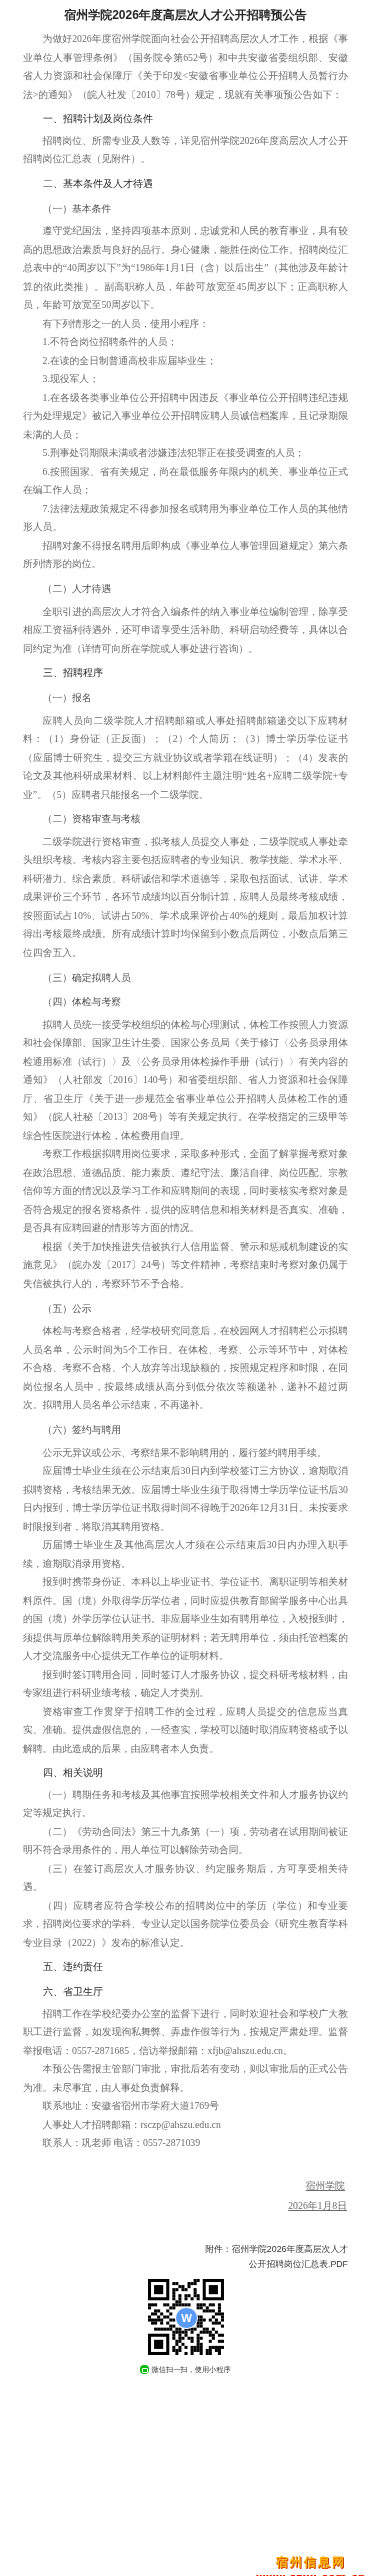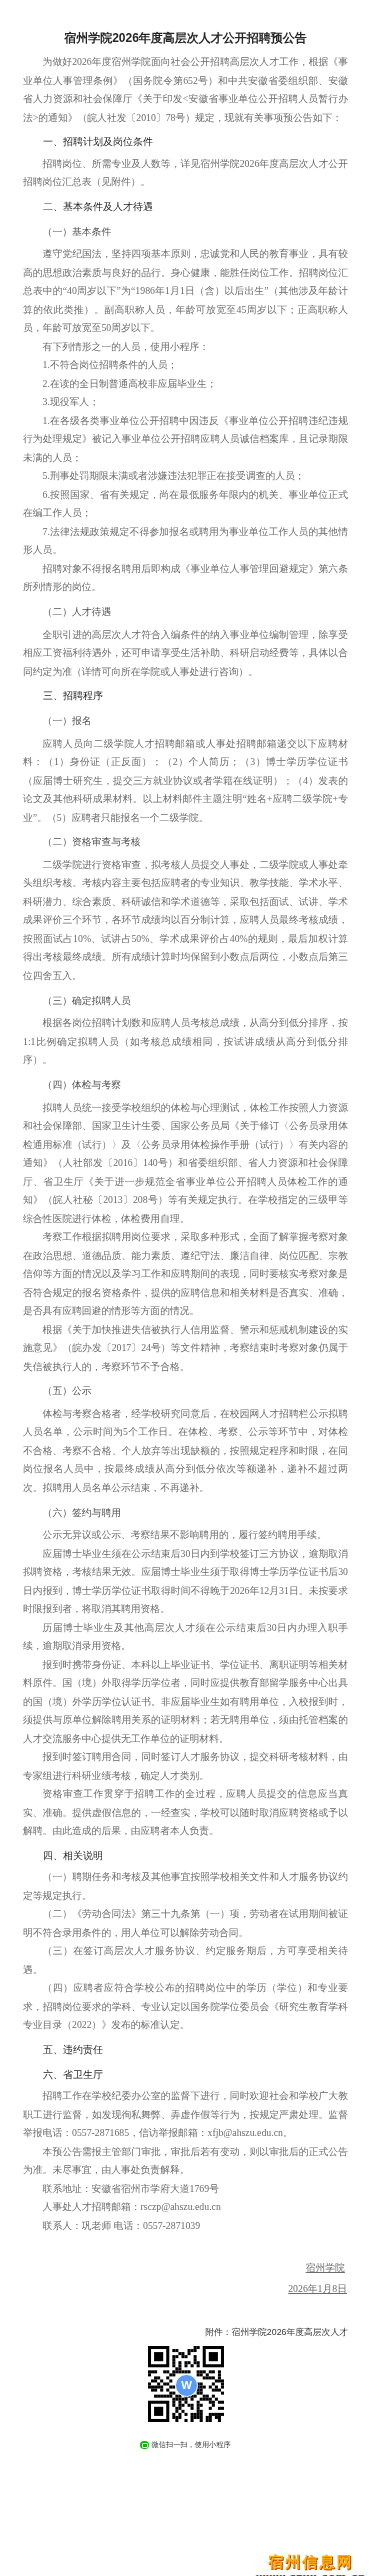--- a/index.html
+++ b/index.html
@@ -1,46 +1,46 @@
 <!DOCTYPE html>
 <html style="font-size:8.2px"><head>
 <meta charset="utf-8">
 <style>
   html,body{margin:0;padding:0;background:#ffffff;}
   .page{width:371px;height:2585px;margin:0 auto;background:#ffffff;position:relative;overflow:hidden;}
-  .doc{padding:30px 23px 0 23px;color:#6b6b6b;font-family:"Liberation Serif","DejaVu Serif",serif;
+  .doc{padding:7px 23px 0 23px;color:#6b6b6b;font-family:"Liberation Serif","DejaVu Serif",serif;
        font-size:9.8px;line-height:18.5px;text-align:justify;}
   .title{font-family:"Liberation Sans","DejaVu Sans",sans-serif;font-weight:700;color:#262626;
          font-size:12px;line-height:16px;text-align:center;margin:0 0 7.2px 0;}
   .p{margin:0;text-indent:2em;}
   .sec{font-family:"Liberation Sans","DejaVu Sans",sans-serif;font-weight:400;color:#1f1f1f;
        font-size:10px;text-indent:2em;margin:6.2px 0 3.1px 0;line-height:18.5px;}
   .sub{color:#4f4f4f;text-indent:2em;margin:6.2px 0 4.1px 0;}
   .sign{margin-top:23px;text-align:right;text-decoration:underline;}
   .sign div{line-height:20.6px;}
   .sign-org{padding-right:3.1px;}
   .sign-date{padding-right:1px;}
   .attach{margin-top:25px;text-align:right;font-family:"Liberation Sans","DejaVu Sans",sans-serif;
           color:#333333;font-size:8.8px;line-height:15.5px;}
   .attach div{text-indent:0;}
   .qr-wrap{width:76px;margin:6.2px auto 0 auto;position:relative;}
   .qr-wrap svg{display:block;width:76px;height:76px;}
   .qr-center{position:absolute;left:50%;top:50%;width:20.6px;height:20.6px;margin:-10.3px 0 0 -10.3px;
              background:#5b9bf8;border:1.5px solid #ffffff;border-radius:50%;color:#ffffff;
              font-family:"Liberation Sans","DejaVu Sans",sans-serif;font-weight:700;font-size:11.3px;
              line-height:20.6px;text-align:center;}
-  .wechat-line{margin-top:17px;text-align:center;font-family:"Liberation Sans","DejaVu Sans",sans-serif;
+  .wechat-line{margin-top:9px;text-align:center;font-family:"Liberation Sans","DejaVu Sans",sans-serif;
                font-size:7.2px;color:#333333;line-height:11.3px;}
   .wechat-icon{display:inline-block;vertical-align:-1.5px;width:8.2px;height:8.2px;border-radius:50%;
                background:#09bb07;position:relative;margin-right:3.1px;}
   .wechat-icon::after{content:"";position:absolute;left:2.1px;top:2.1px;width:3.1px;height:3.1px;
                border:0.8px solid #ffffff;border-radius:1px;}
   .watermark{position:absolute;right:5.2px;bottom:2.1px;text-align:center;
              font-family:"DejaVu Sans","Liberation Sans",sans-serif;}
-  .wm-name{font-size:15px;font-weight:700;letter-spacing:2.1px;color:#fcb40d;
+  .wm-name{font-size:12px;font-weight:700;letter-spacing:2.1px;color:#fcb40d;
            text-shadow:0.5px 0.5px 0 #e04a00,1px 1px 0.5px #a03000;line-height:17.5px;}
   .wm-url{font-size:10.3px;font-weight:700;color:#ea1000;letter-spacing:0.5px;line-height:11.3px;
           text-shadow:0 -0.5px 0 #f59b00;}
 </style>
 </head>
 <body>
 
 <div class="page">
   <div class="doc">
 
@@ -66,21 +66,20 @@
 
     <p class="p sub">（二）人才待遇</p>
     <p class="p">全职引进的高层次人才符合入编条件的纳入事业单位编制管理，除享受相应工资福利待遇外，还可申请享受生活补助、科研启动经费等，具体以合同约定为准（详情可向所在学院或人事处进行咨询）。</p>
 
     <p class="sec">三、招聘程序</p>
     <p class="p sub">（一）报名</p>
     <p class="p">应聘人员向二级学院人才招聘邮箱或人事处招聘邮箱递交以下应聘材料：（1）身份证（正反面）；（2）个人简历；（3）博士学历学位证书（应届博士研究生，提交三方就业协议或者学籍在线证明）；（4）发表的论文及其他科研成果材料。以上材料邮件主题注明“姓名+应聘二级学院+专业”。（5）应聘者只能报名一个二级学院。</p>
     <p class="p sub">（二）资格审查与考核</p>
     <p class="p">二级学院进行资格审查，拟考核人员提交人事处，二级学院或人事处牵头组织考核。考核内容主要包括应聘者的专业知识、教学技能、学术水平、科研潜力、综合素质、科研诚信和学术道德等，采取包括面试、试讲、学术成果评价三个环节，各环节成绩均以百分制计算，应聘人员最终考核成绩，按照面试占10%、试讲占50%、学术成果评价占40%的规则，最后加权计算得出考核最终成绩。所有成绩计算时均保留到小数点后两位，小数点后第三位四舍五入。</p>
     <p class="p sub">（三）确定拟聘人员</p>
-    <p class="p">根据各岗位招聘计划数和应聘人员考核总成绩，从高分到低分排序，按1:1比例确定拟聘人员（如考核总成绩相同，按试讲成绩从高分到低分排序）。</p>
     <p class="p sub">（四）体检与考察</p>
     <p class="p">拟聘人员统一接受学校组织的体检与心理测试，体检工作按照人力资源和社会保障部、国家卫生计生委、国家公务员局《关于修订〈公务员录用体检通用标准（试行）〉及〈公务员录用体检操作手册（试行）〉有关内容的通知》（人社部发〔2016〕140号）和省委组织部、省人力资源和社会保障厅、省卫生厅《关于进一步规范全省事业单位公开招聘人员体检工作的通知》（皖人社秘〔2013〕208号）等有关规定执行。在学校指定的三级甲等综合性医院进行体检，体检费用自理。</p>
     <p class="p">考察工作根据拟聘用岗位要求，采取多种形式，全面了解掌握考察对象在政治思想、道德品质、能力素质、遵纪守法、廉洁自律、岗位匹配、宗教信仰等方面的情况以及学习工作和应聘期间的表现，同时要核实考察对象是否符合规定的报名资格条件，提供的应聘信息和相关材料是否真实、准确，是否具有应聘回避的情形等方面的情况。</p>
     <p class="p">根据《关于加快推进失信被执行人信用监督、警示和惩戒机制建设的实施意见》（皖办发〔2017〕24号）等文件精神，考察结束时考察对象仍属于失信被执行人的，考察环节不予合格。</p>
     <p class="p sub">（五）公示</p>
     <p class="p">体检与考察合格者，经学校研究同意后，在校园网人才招聘栏公示拟聘人员名单，公示时间为5个工作日。在体检、考察、公示等环节中，对体检不合格、考察不合格、个人放弃等出现缺额的，按照规定程序和时限，在同岗位报名人员中，按最终成绩从高分到低分依次等额递补，递补不超过两次。拟聘用人员名单公示结束，不再递补。</p>
     <p class="p sub">（六）签约与聘用</p>
     <p class="p">公示无异议或公示、考察结果不影响聘用的，履行签约聘用手续。</p>
     <p class="p">应届博士毕业生须在公示结束后30日内到学校签订三方协议，逾期取消拟聘资格，考核结果无效。应届博士毕业生须于取得博士学历学位证书后30日内报到，博士学历学位证书取得时间不得晚于2026年12月31日。未按要求时限报到者，将取消其聘用资格。</p>
     <p class="p">历届博士毕业生及其他高层次人才须在公示结束后30日内办理入职手续，逾期取消录用资格。</p>
@@ -103,20 +102,21 @@
     <p class="p">人事处人才招聘邮箱：rsczp@ahszu.edu.cn</p>
     <p class="p">联系人：巩老师 电话：0557-2871039</p>
 
     <div class="sign">
       <div class="sign-org">宿州学院</div>
       <div class="sign-date">2026年1月8日</div>
     </div>
 
     <div class="attach">
       <div>附件：宿州学院2026年度高层次人才</div>
+      <div>公开招聘岗位汇总表.PDF</div>
     </div>
 
     <div class="qr-wrap">
       <svg id="qr-svg" viewBox="0 0 25 25" xmlns="http://www.w3.org/2000/svg">
           <rect x="0" y="0" width="25" height="25" fill="#ffffff"></rect>
           <rect x="0" y="0" width="7" height="7" fill="#000"></rect>
           <rect x="1" y="1" width="5" height="5" fill="#fff"></rect>
           <rect x="2" y="2" width="3" height="3" fill="#000"></rect>
           <rect x="18" y="0" width="7" height="7" fill="#000"></rect>
           <rect x="19" y="1" width="5" height="5" fill="#fff"></rect>

